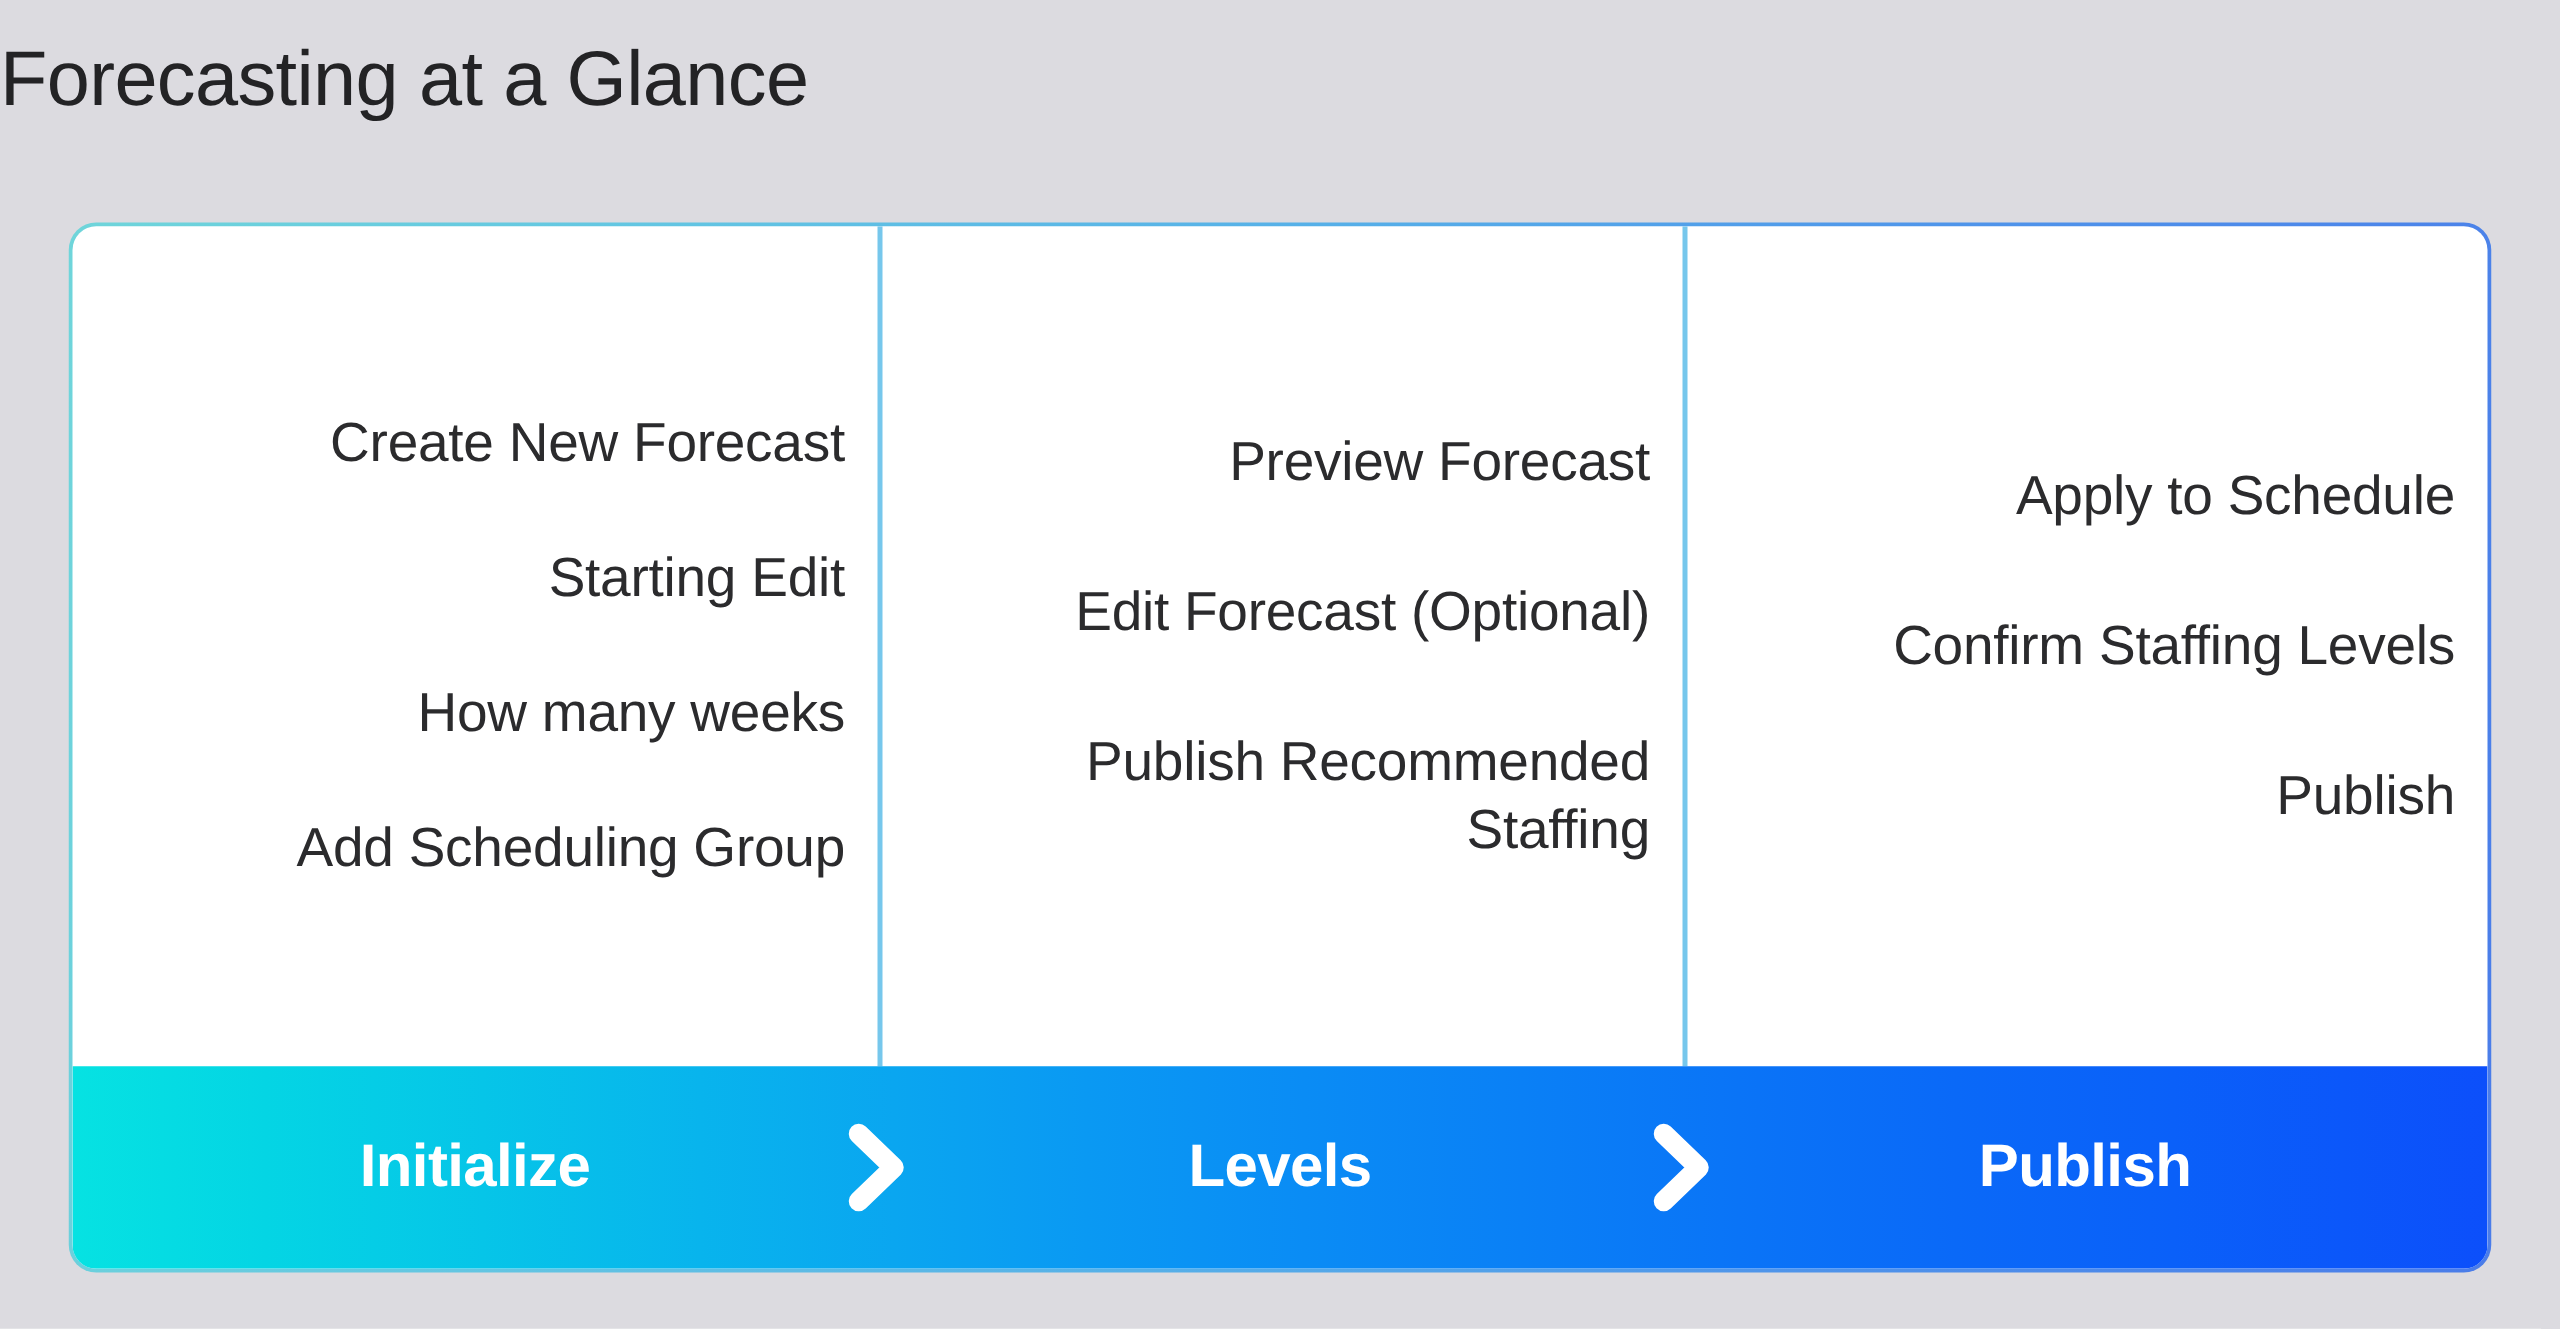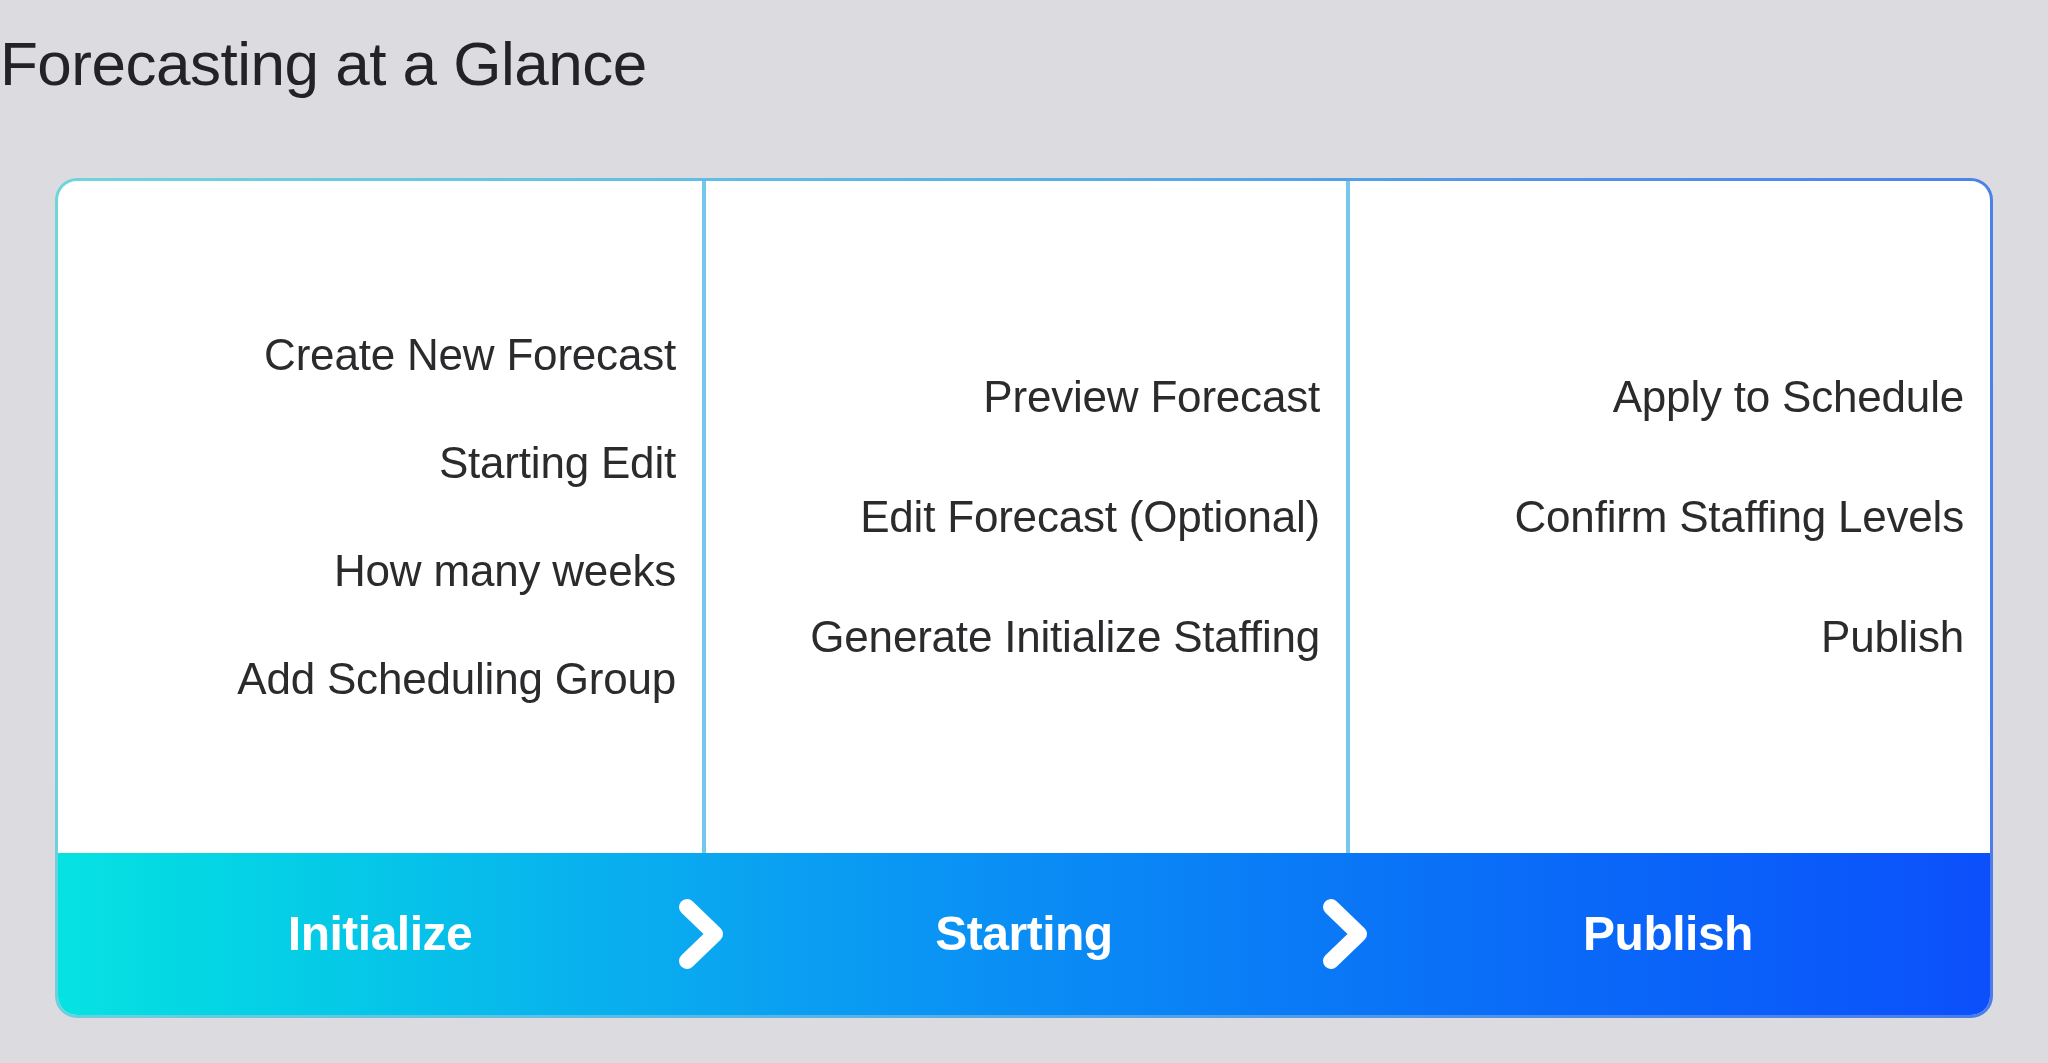--- a/index.html
+++ b/index.html
@@ -162,42 +162,42 @@
         <div class="column col-1">
           <div class="col-item">Create New Forecast</div>
           <div class="col-item">Starting Edit</div>
           <div class="col-item">How many weeks</div>
           <div class="col-item">Add Scheduling Group</div>
         </div>
 
         <div class="column col-2">
           <div class="col-item">Preview Forecast</div>
           <div class="col-item">Edit Forecast (Optional)</div>
-          <div class="col-item">Generate Initialize Staffing</div>
+          <div class="col-item">Publish Recommended Staffing</div>
         </div>
 
         <div class="column col-3">
           <div class="col-item">Apply to Schedule</div>
           <div class="col-item">Confirm Staffing Levels</div>
           <div class="col-item">Publish</div>
         </div>
 
       </div>
 
       <div class="stage-bar">
 
         <div class="stage">Initialize</div>
 
         <div class="chevron">
           <svg viewBox="0 0 70 74" aria-hidden="true">
             <path d="M20 10 L48 37 L20 64" fill="none" stroke="#ffffff" stroke-width="16" stroke-linecap="round" stroke-linejoin="round"></path>
           </svg>
         </div>
 
-        <div class="stage">Starting</div>
+        <div class="stage">Levels</div>
 
         <div class="chevron">
           <svg viewBox="0 0 70 74" aria-hidden="true">
             <path d="M20 10 L48 37 L20 64" fill="none" stroke="#ffffff" stroke-width="16" stroke-linecap="round" stroke-linejoin="round"></path>
           </svg>
         </div>
 
         <div class="stage">Publish</div>
 
       </div>

